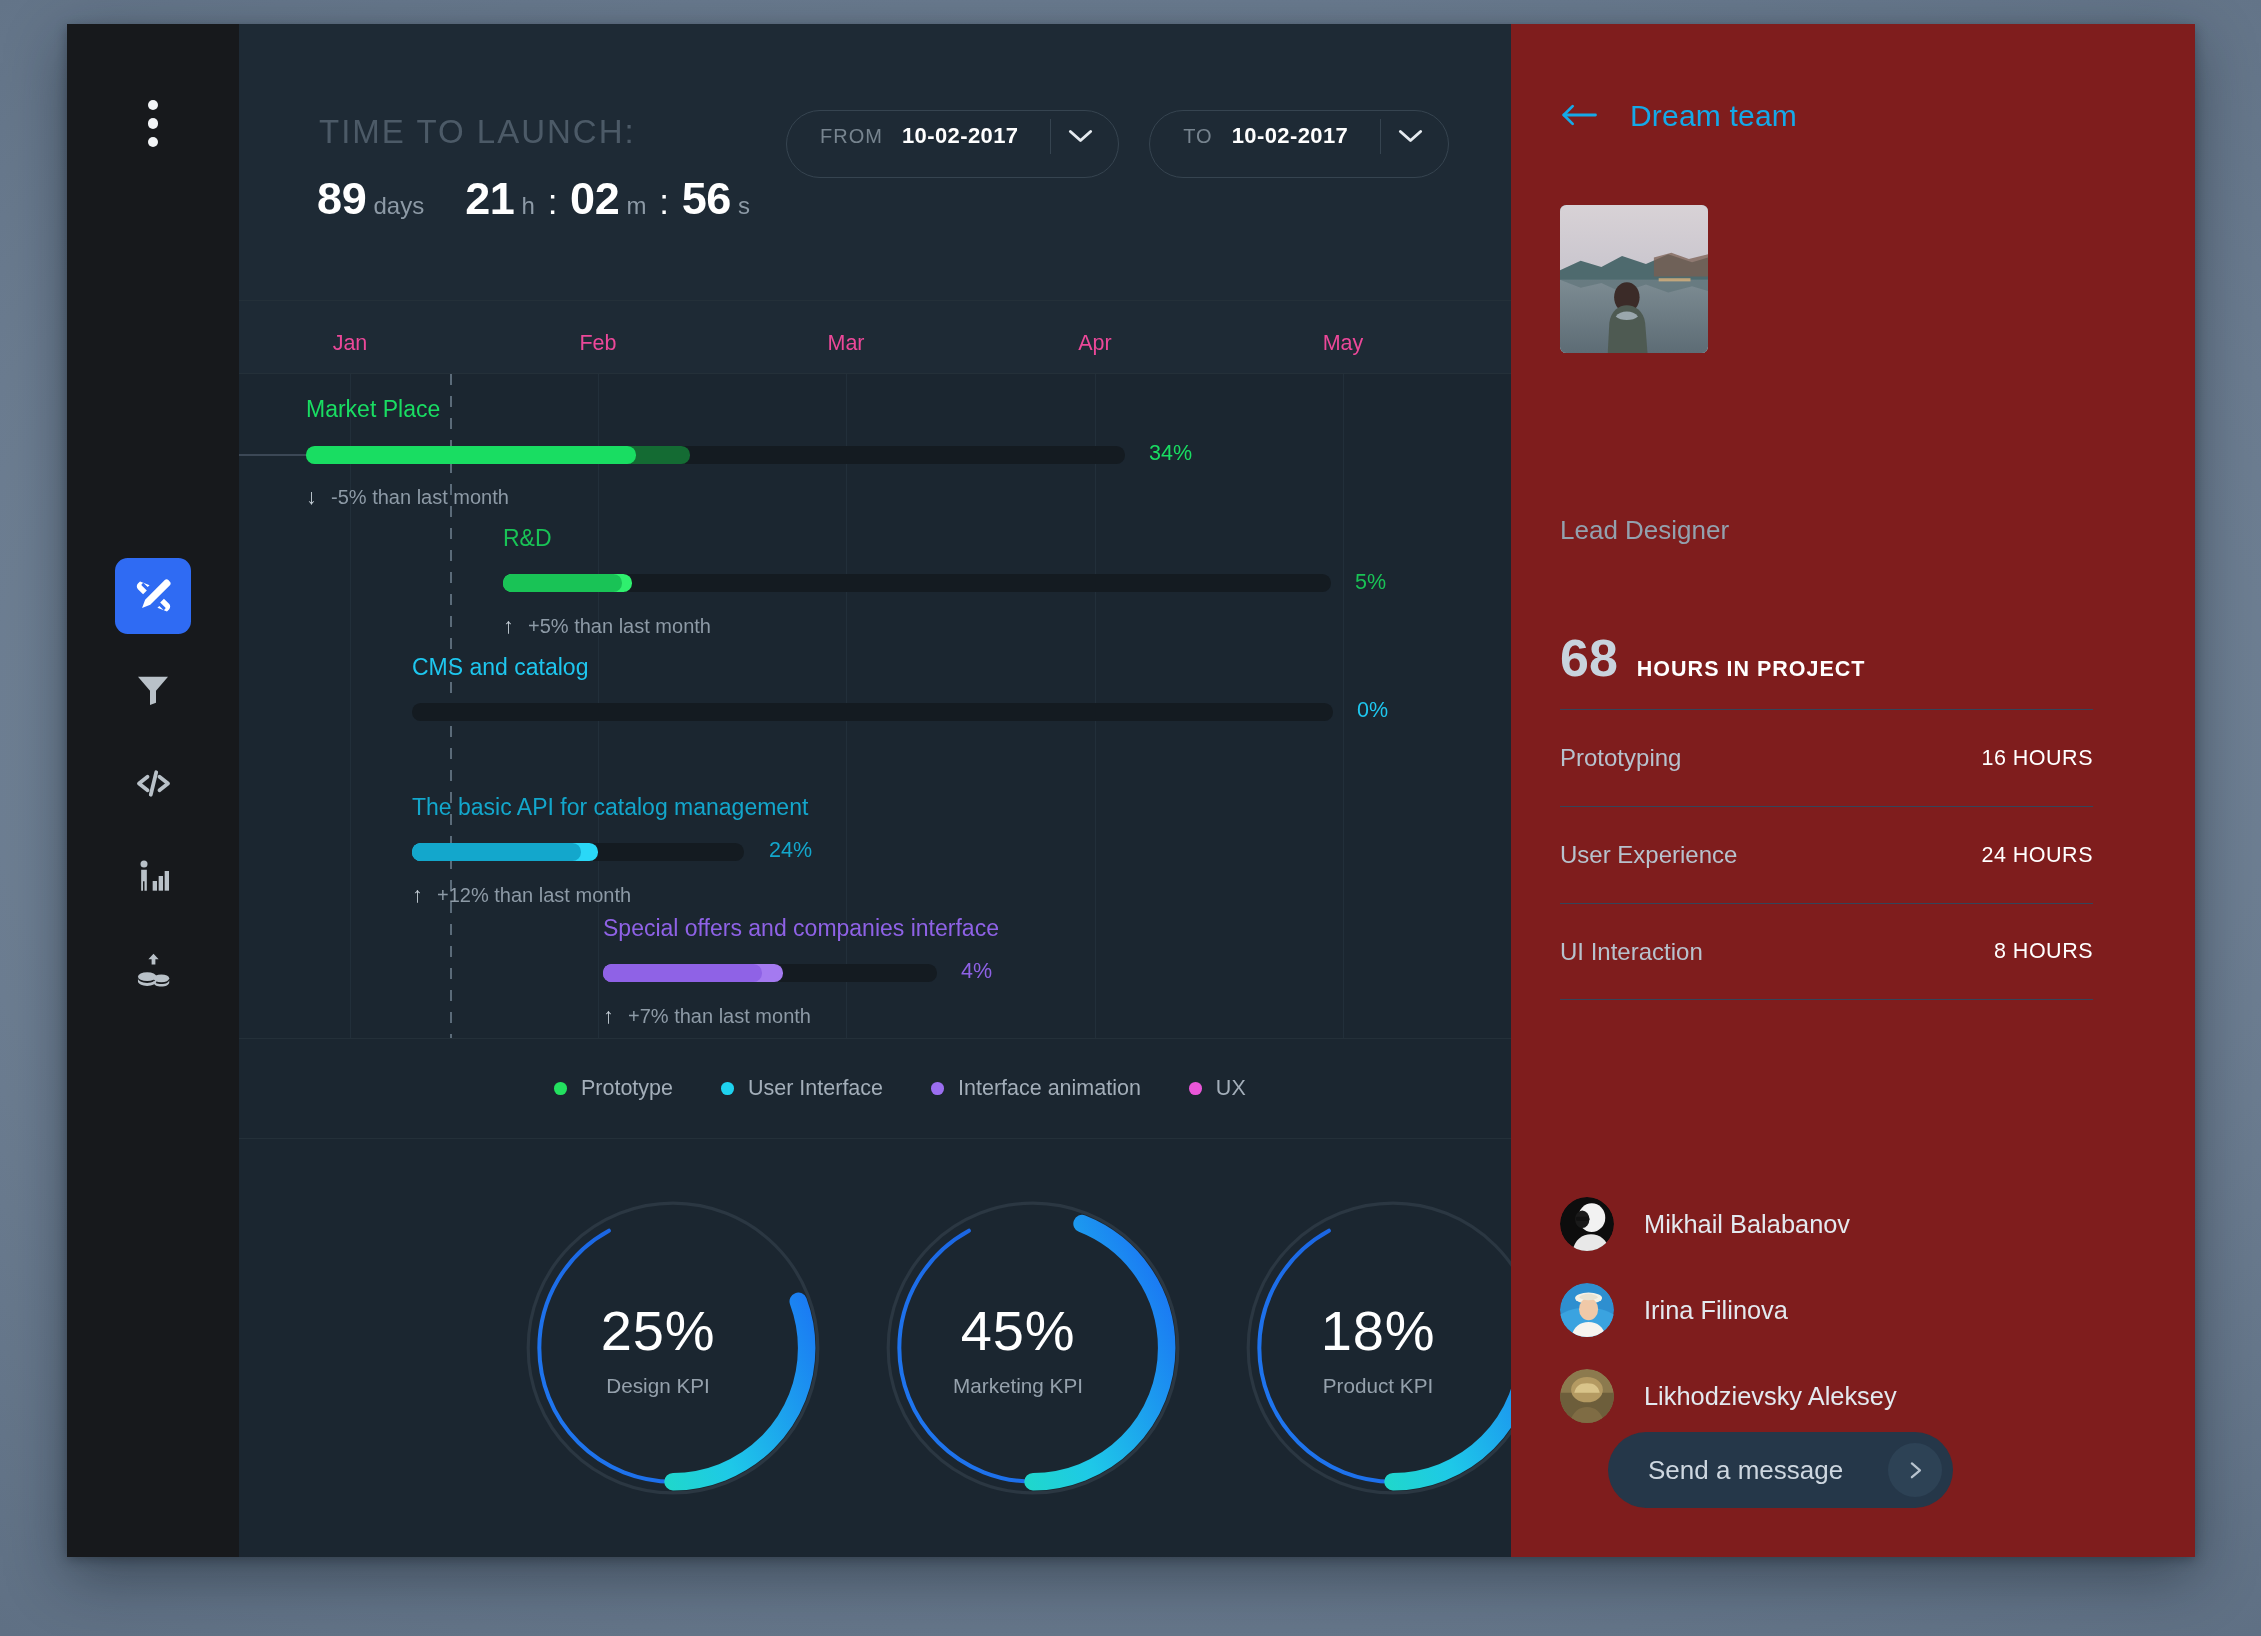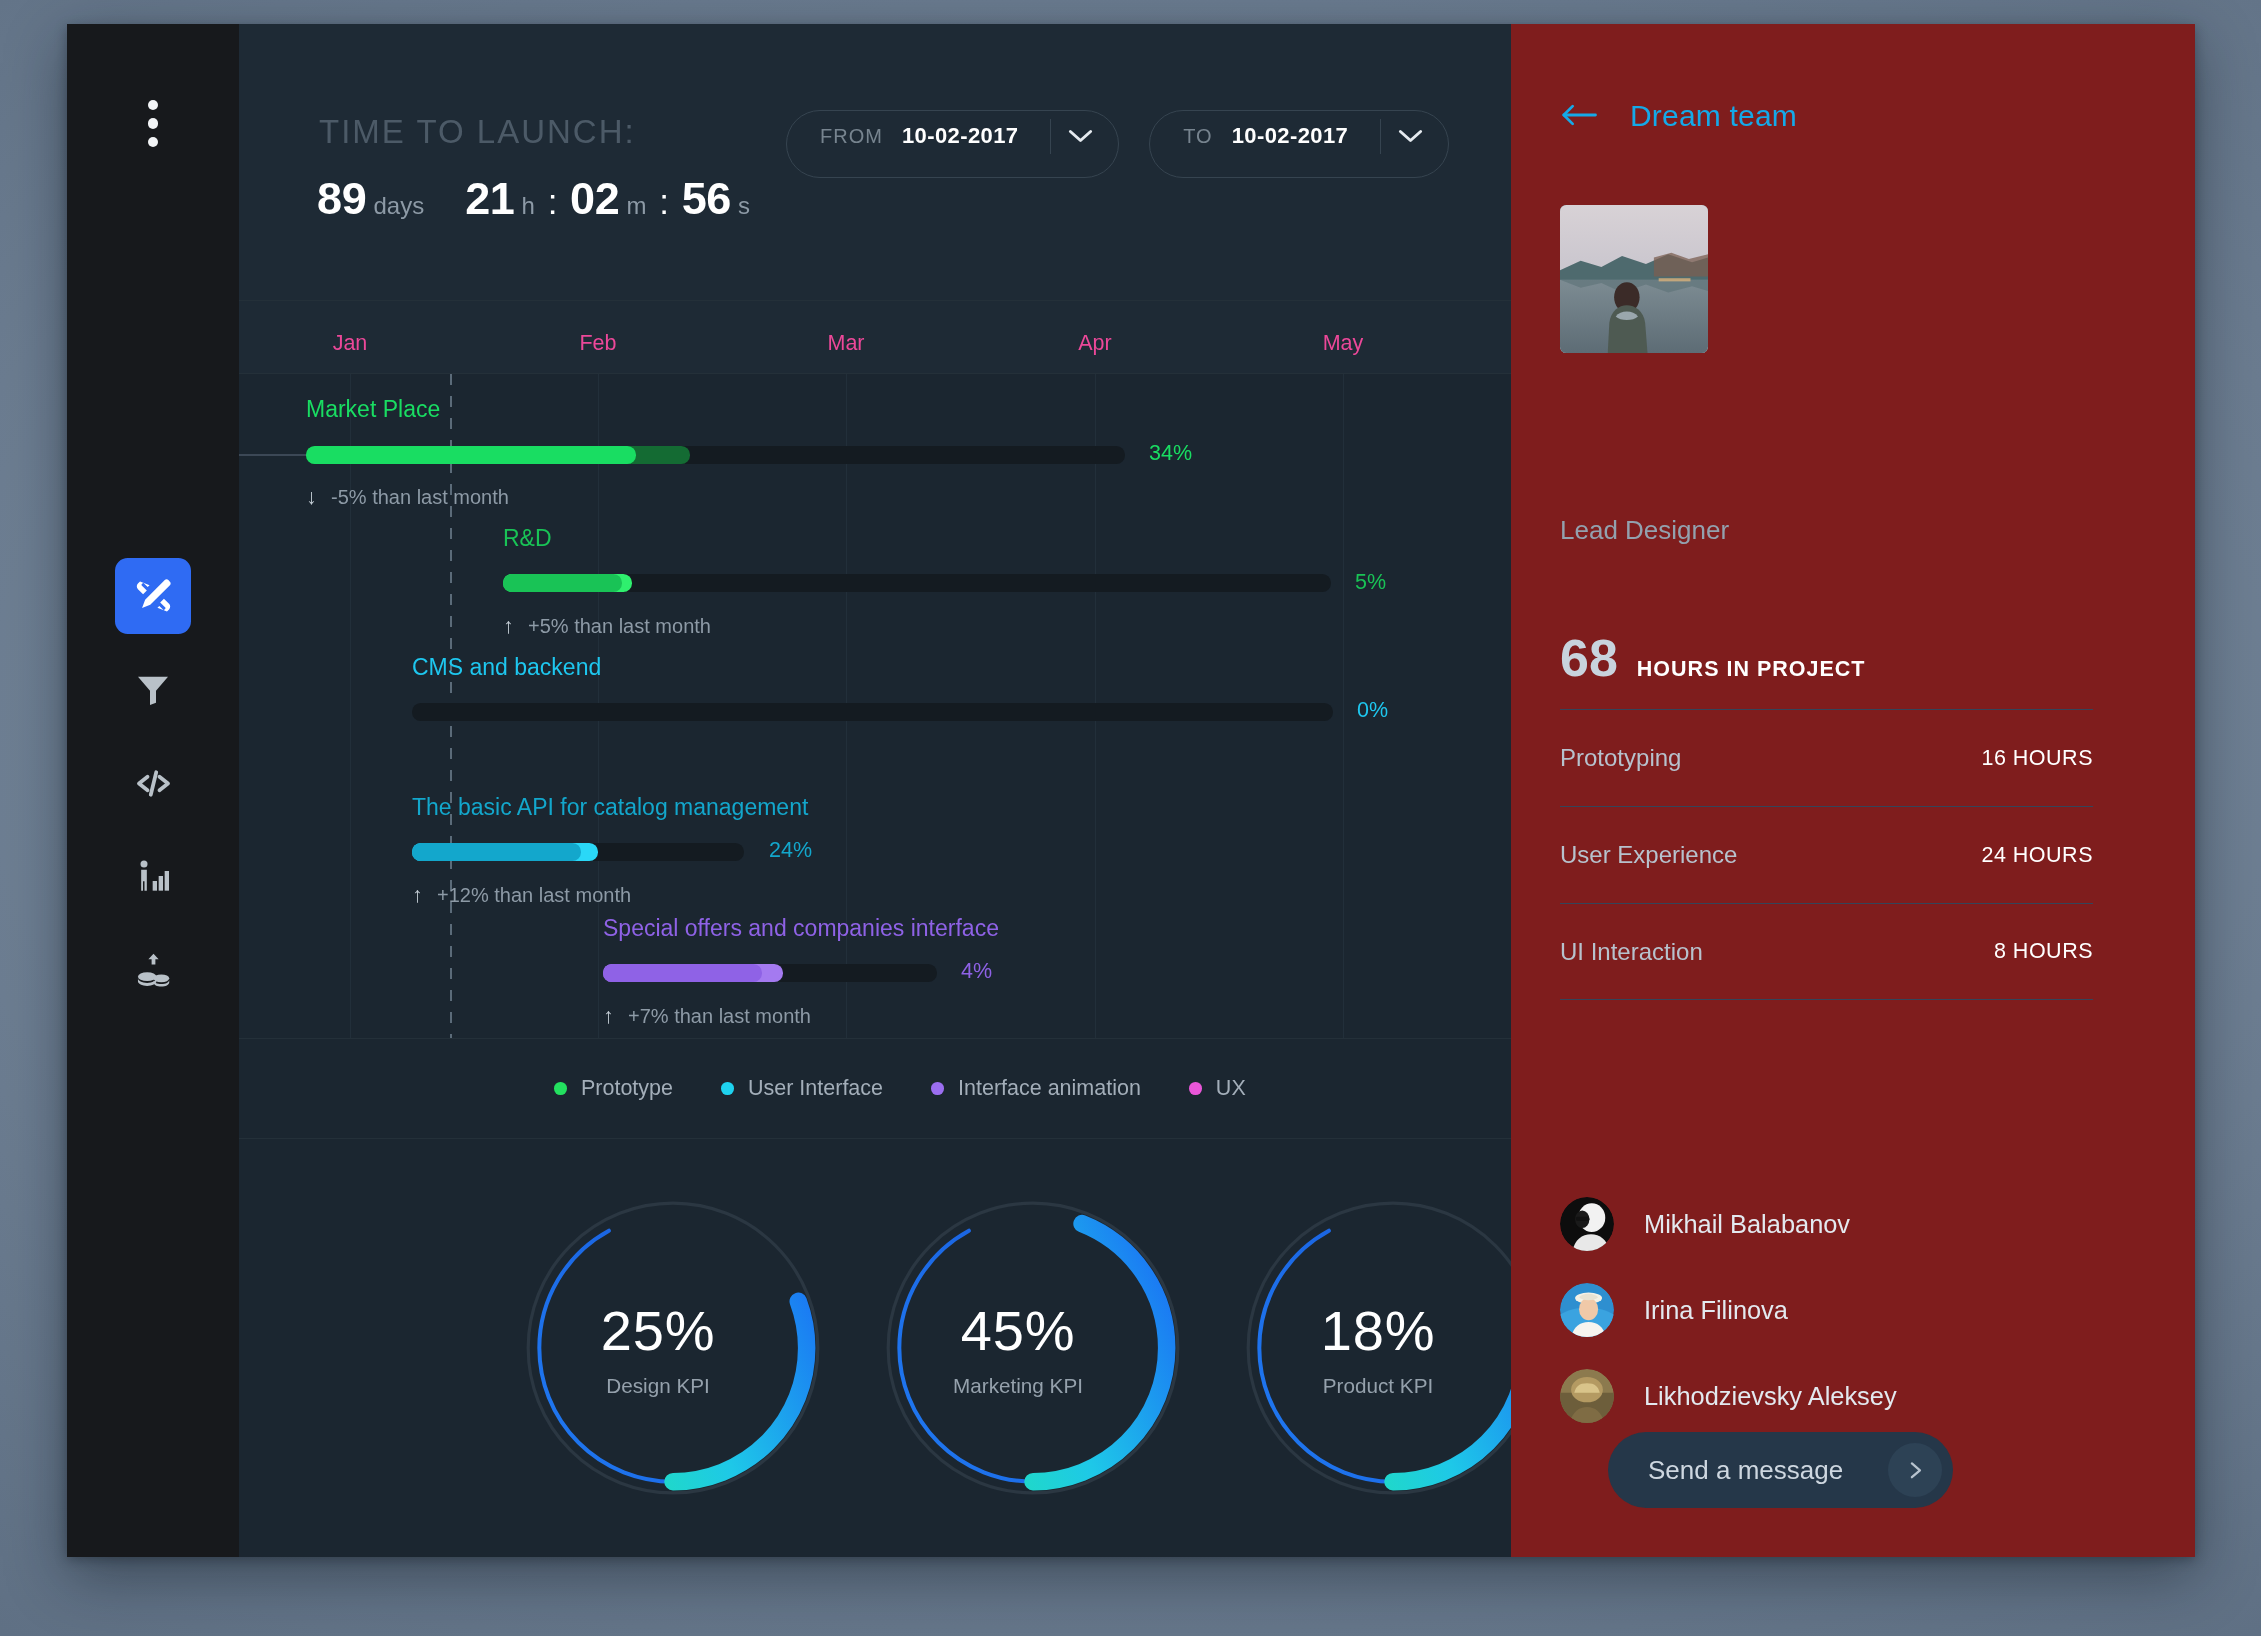--- a/index.html
+++ b/index.html
@@ -395,21 +395,21 @@
         <div class="task-title" style="left: 264px; top: 151px; color: rgb(25, 195, 86);">R&amp;D</div>
         <div class="track" style="left: 264px; top: 200px; width: 828px;">
           <div class="fill-dark" style="left: 0px; width: 129px; background: rgb(47, 240, 110);"></div>
           <div class="fill" style="width: 119px; background: rgb(25, 195, 86);"></div>
         </div>
         <div class="pct" style="left: 1116px; top: 196px; color: rgb(25, 195, 86);">5%</div>
         <div class="delta" style="left: 264px; top: 240px;">
           <span class="arw">↑</span>
           <span>+5% than last month</span>
         </div>
-        <div class="task-title" style="left: 173px; top: 280px; color: rgb(30, 199, 239);">CMS and backend</div>
+        <div class="task-title" style="left: 173px; top: 280px; color: rgb(30, 199, 239);">CMS and catalog</div>
         <div class="track" style="left: 173px; top: 329px; width: 921px;"></div>
         <div class="pct" style="left: 1118px; top: 324px; color: rgb(30, 199, 239);">0%</div>
         <div class="task-title" style="left: 173px; top: 420px; color: rgb(19, 167, 204);">The basic API for catalog management</div>
         <div class="track" style="left: 173px; top: 469px; width: 332px;">
           <div class="fill-dark" style="left: 0px; width: 186px; background: rgb(42, 216, 247);"></div>
           <div class="fill" style="width: 169px; background: rgb(19, 167, 204);"></div>
         </div>
         <div class="pct" style="left: 530px; top: 464px; color: rgb(19, 167, 204);">24%</div>
         <div class="delta" style="left: 173px; top: 509px;">
           <span class="arw">↑</span>

